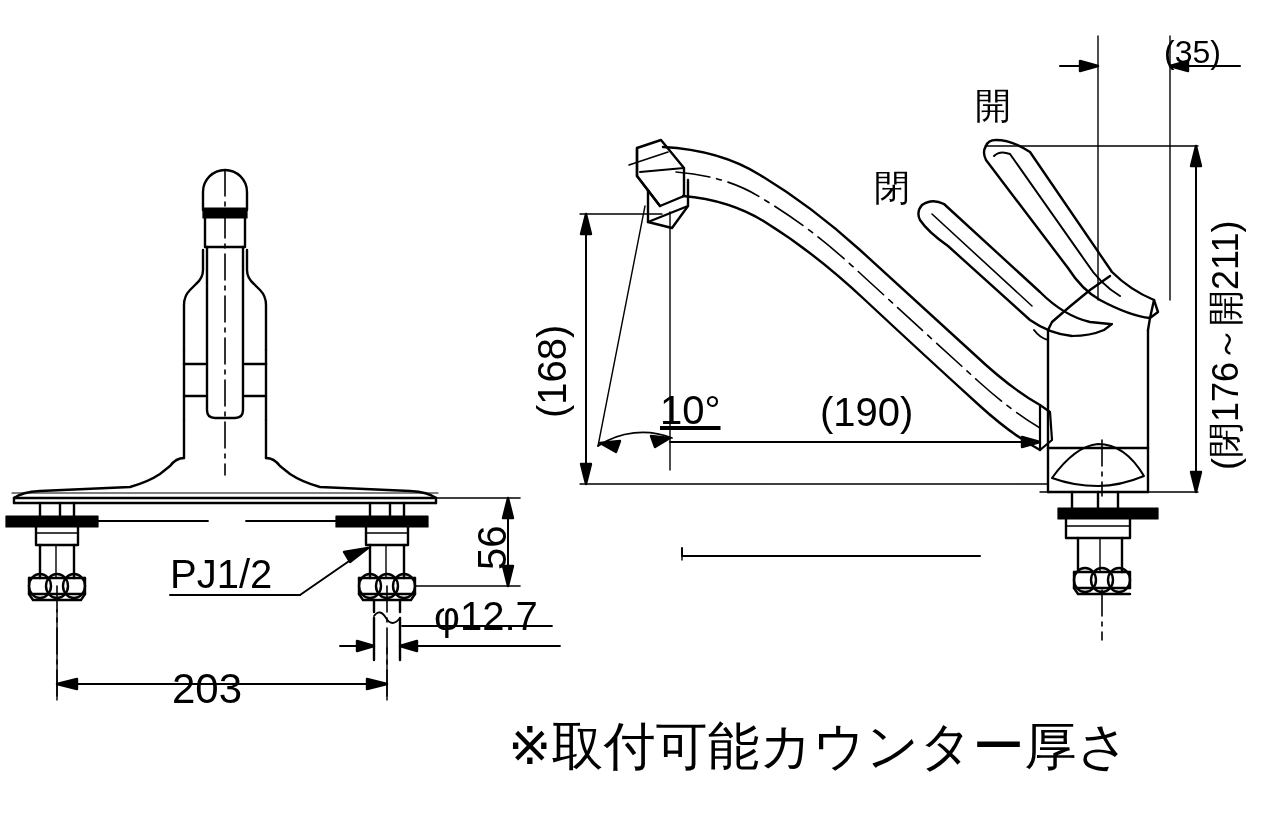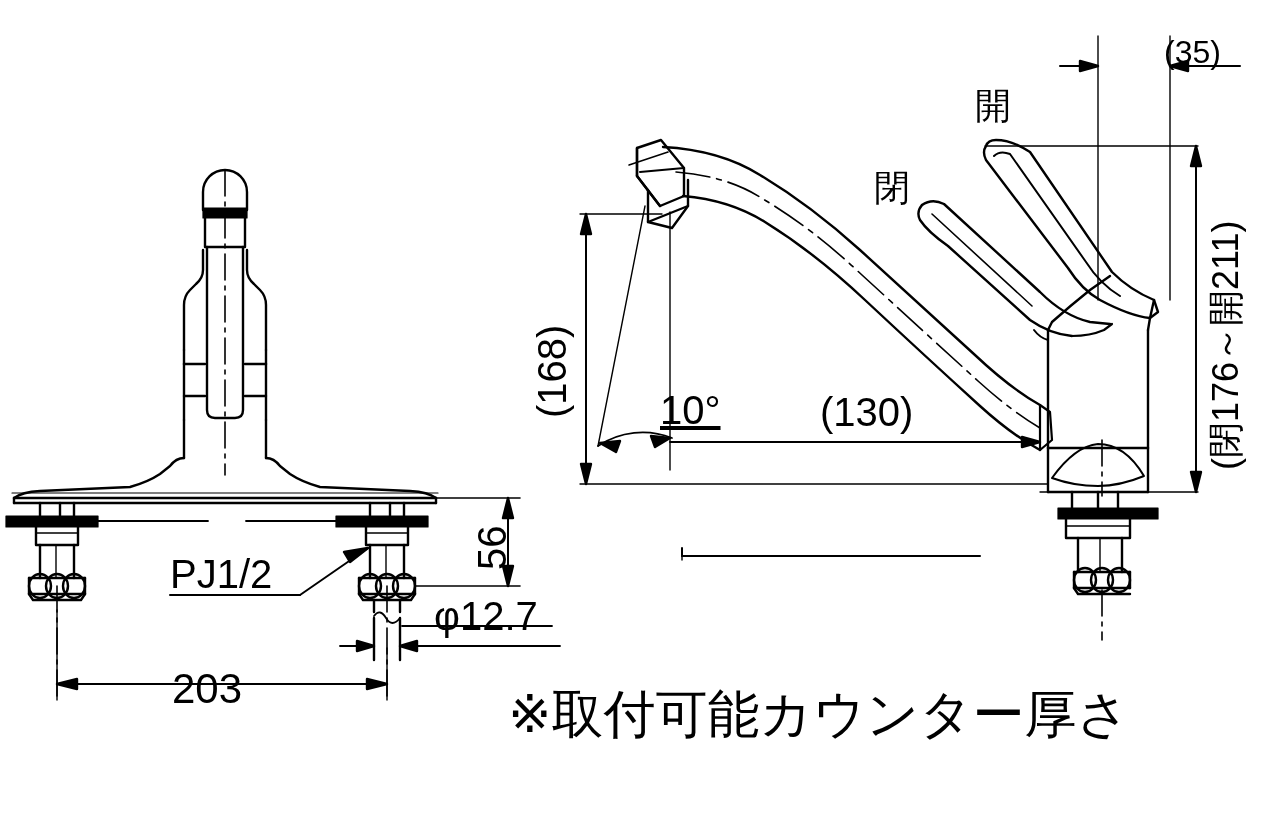--- a/index.html
+++ b/index.html
@@ -268,28 +268,28 @@
   <div class="lbl" style="left:434px; top:596px; font-size:40px;">φ12.7</div>
 
   <div class="lbl rot90" style="left:472px; top:570px; font-size:40px;">56</div>
 
   <div class="lbl" style="left:172px; top:645px; font-size:42px;margin-top:23px;">203</div>
 
   <div class="lbl rot90" style="left:532px; top:418px; font-size:40px;">(168)</div>
 
   <div class="lbl" style="left:660px; top:390px; font-size:40px;text-decoration:underline;">10°</div>
 
-  <div class="lbl" style="left:820px; top:392px; font-size:40px;">(130)</div>
+  <div class="lbl" style="left:820px; top:392px; font-size:40px;">(190)</div>
 
   <div class="lbl" style="left:1164px; top:28px; font-size:32px;margin-top:8px;">(35)</div>
 
   <div class="lbl rot90" style="left:1208px; top:470px; font-size:36px;">(閉176～開211)</div>
 
   <div class="lbl" style="left:975px; top:88px; font-size:36px;">開</div>
 
   <div class="lbl" style="left:874px; top:170px; font-size:36px;">閉</div>
 
 
 
-  <div class="lbl" style="left:508px; top:688px; font-size:52px;">※取付可能カウンター厚さ</div>
+  <div class="lbl" style="left:508px; top:720px; font-size:52px;">※取付可能カウンター厚さ</div>
 
 
 </div>
 
 </body></html>

